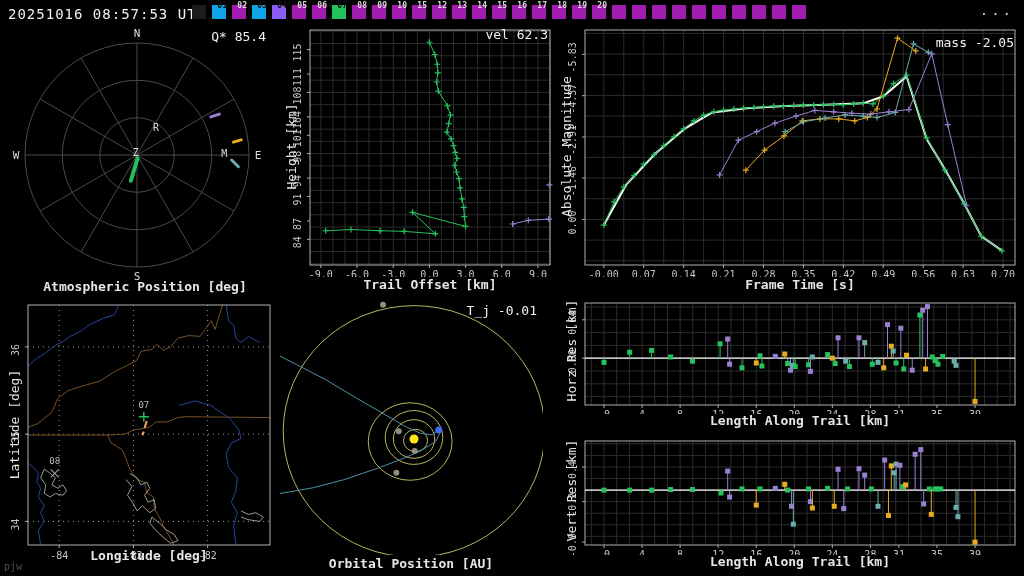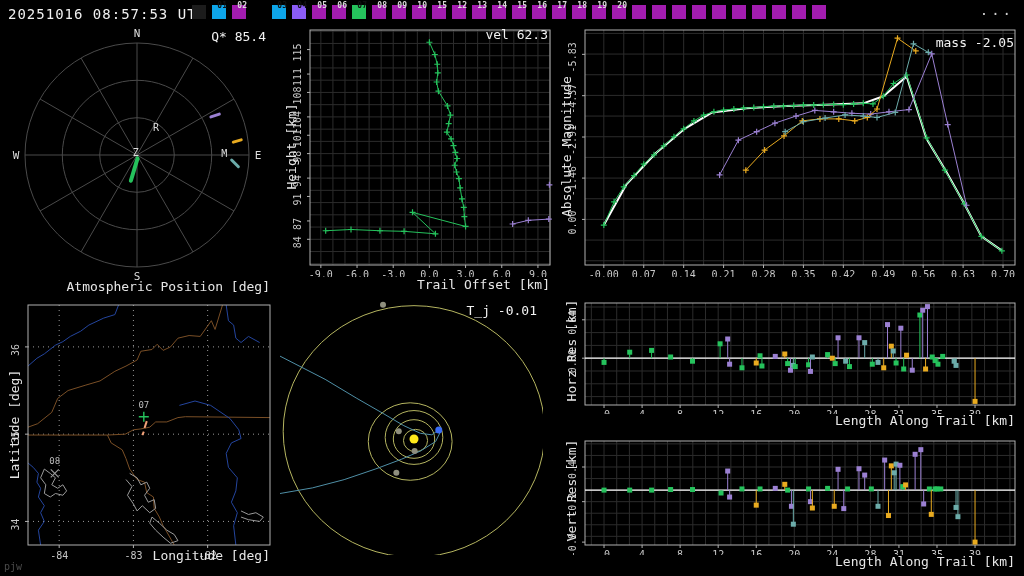--- a/index.html
+++ b/index.html
@@ -1,21 +1,21 @@
 <!DOCTYPE html>
 <html><head>
 <meta charset="utf-8">
 <style>
   html,body{margin:0;padding:0;background:#000;}
   #screen{position:relative;width:1024px;height:576px;background:#000;overflow:hidden;
           font-family:"DejaVu Sans Mono","Liberation Mono",monospace;}
   .ann{position:absolute;color:#f2f2f2;font-size:13px;white-space:nowrap;}
   .ylab{position:absolute;width:220px;text-align:center;color:#e6e6e6;font-size:13px;
         transform:rotate(-90deg);white-space:nowrap;}
-  .xlab{position:absolute;text-align:right;color:#e6e6e6;font-size:13px;white-space:nowrap;}
+  .xlab{position:absolute;text-align:center;color:#e6e6e6;font-size:13px;white-space:nowrap;font-weight:bold;}
   #header{position:absolute;left:0;top:0;width:1024px;height:28px;}
   #timestamp{position:absolute;left:8px;top:6px;color:#f0f0f0;font-size:14px;letter-spacing:1px;}
   #toolbar{position:absolute;left:192px;top:5px;display:flex;gap:6px;}
   .tbtn{position:relative;width:14px;height:14px;background:#a21caf;cursor:pointer;}
   .tbtn.dark{background:#1c1c1c;}
   .tbtn .num{position:absolute;right:-1px;top:-4px;font-size:8px;font-weight:bold;color:#d8d8d8;}
   .tbtn.colored .num{color:#111;}
   #overflow{position:absolute;right:10px;top:2px;color:#cfcfcf;font-size:14px;letter-spacing:3px;cursor:pointer;}
   #watermark{position:absolute;left:4px;top:561px;color:#4a4a4a;font-size:10px;}
   .panel{position:absolute;}
@@ -28,21 +28,21 @@
 <div id="header">
   <div id="timestamp">20251016 08:57:53 UTC</div>
   <div id="toolbar">
         <div class="tbtn dark"></div>
         <div class="tbtn colored" style="background: #0ea5e9;">
           <span class="num">01</span>
         </div>
         <div class="tbtn">
           <span class="num">02</span>
         </div>
-        <div class="tbtn colored" style="background: #0ea5e9; margin-left: 20px;">
+        <div class="tbtn colored" style="background: #0ea5e9;">
           <span class="num">03</span>
         </div>
         <div class="tbtn colored" style="background: #8b5cf6;">
           <span class="num">04</span>
         </div>
         <div class="tbtn">
           <span class="num">05</span>
         </div>
         <div class="tbtn">
           <span class="num">06</span>
@@ -392,20 +392,21 @@
         <path d="M267.0928381962865 93.05421686746989H273.0928381962865M270.0928381962865 90.05421686746989V96.05421686746989" stroke="#6cacaa" stroke-width="1.2" fill="none"></path>
         <path d="M287.05305039787794 89.93975903614458H293.05305039787794M290.05305039787794 86.93975903614458V92.93975903614458" stroke="#6cacaa" stroke-width="1.2" fill="none"></path>
         <path d="M305.30238726790446 91.07228915662651H311.30238726790446M308.30238726790446 88.07228915662651V94.07228915662651" stroke="#6cacaa" stroke-width="1.2" fill="none"></path>
         <path d="M318.9893899204244 92.48795180722891H324.9893899204244M321.9893899204244 89.48795180722891V95.48795180722891" stroke="#6cacaa" stroke-width="1.2" fill="none"></path>
         <path d="M337.238726790451 87.39156626506025H343.238726790451M340.238726790451 84.39156626506025V90.39156626506025" stroke="#6cacaa" stroke-width="1.2" fill="none"></path>
         <path d="M355.48806366047745 18.87349397590362H361.48806366047745M358.48806366047745 15.87349397590362V21.87349397590362" stroke="#6cacaa" stroke-width="1.2" fill="none"></path>
         <path d="M370.315649867374 27.367469879518072H376.315649867374M373.315649867374 24.367469879518072V30.367469879518072" stroke="#6cacaa" stroke-width="1.2" fill="none"></path>
       </svg>
   <div class="ann" style="right:10px;top:10px">mass -2.05</div>
   <div class="ylab" style="left:-99px;top:114px">Absolute Magnitude</div>
+  <div class="xlab" style="left:30px;top:252px;width:430px">Frame Time [s]</div>
 </div>
 
 <div class="panel" style="left:0;top:295px;width:280px;height:281px">
   <svg width="280" height="264">
         <clipPath id="mapclip">
           <rect x="28" y="10" width="242" height="240"></rect>
         </clipPath>
         <g clip-path="url(#mapclip)">
           <line x1="59.177914110429526" y1="10" x2="59.177914110429526" y2="250" stroke="#9a9a9a" stroke-width="1" stroke-dasharray="1 4"></line>
           <line x1="133.41104294478524" y1="10" x2="133.41104294478524" y2="250" stroke="#9a9a9a" stroke-width="1" stroke-dasharray="1 4"></line>
@@ -463,20 +464,21 @@
           <polyline points="-0.6200000000000045,60.815 45.10000000000001,84.31 76.85,103.36 102.25,117.965 123.84,130.665 140.35,138.285 151.78,139.809 158.765,134.983 160.035,137.65 155.59,146.54 140.35,156.065 121.3,164.32 95.9,173.845 64.14999999999999,184.64 32.39999999999999,192.895 -0.6200000000000045,198.61" fill="none" stroke="#4f8fa6" stroke-width="1"></polyline>
           <circle cx="134.635" cy="155.938" r="3" fill="#8f8f7e"></circle>
           <circle cx="118.76" cy="136.253" r="3" fill="#8f8f7e"></circle>
           <circle cx="116.347" cy="177.655" r="3" fill="#8f8f7e"></circle>
           <circle cx="103.012" cy="9.633999999999986" r="3" fill="#8f8f7e"></circle>
           <circle cx="158.765" cy="134.983" r="3.5" fill="#3b6ef5"></circle>
           <circle cx="134" cy="144" r="4.5" fill="#ffe81a"></circle>
         </g>
       </svg>
   <div class="ann" style="right:6px;top:8px">T_j -0.01</div>
+  <div class="xlab" style="left:6px;top:261px;width:250px">Orbital Position [AU]</div>
 </div>
 
 <div class="panel" style="left:555px;top:295px;width:469px;height:138px">
   <svg width="469" height="119">
         <line x1="36.3425" y1="8" x2="36.3425" y2="110" stroke="#2c2c2c" stroke-width="1"></line>
         <line x1="49.02654867256637" y1="8" x2="49.02654867256637" y2="110" stroke="#2c2c2c" stroke-width="1"></line>
         <line x1="61.71059734513274" y1="8" x2="61.71059734513274" y2="110" stroke="#2c2c2c" stroke-width="1"></line>
         <line x1="74.3946460176991" y1="8" x2="74.3946460176991" y2="110" stroke="#2c2c2c" stroke-width="1"></line>
         <line x1="87.07869469026548" y1="8" x2="87.07869469026548" y2="110" stroke="#2c2c2c" stroke-width="1"></line>
         <line x1="99.76274336283186" y1="8" x2="99.76274336283186" y2="110" stroke="#2c2c2c" stroke-width="1"></line>

